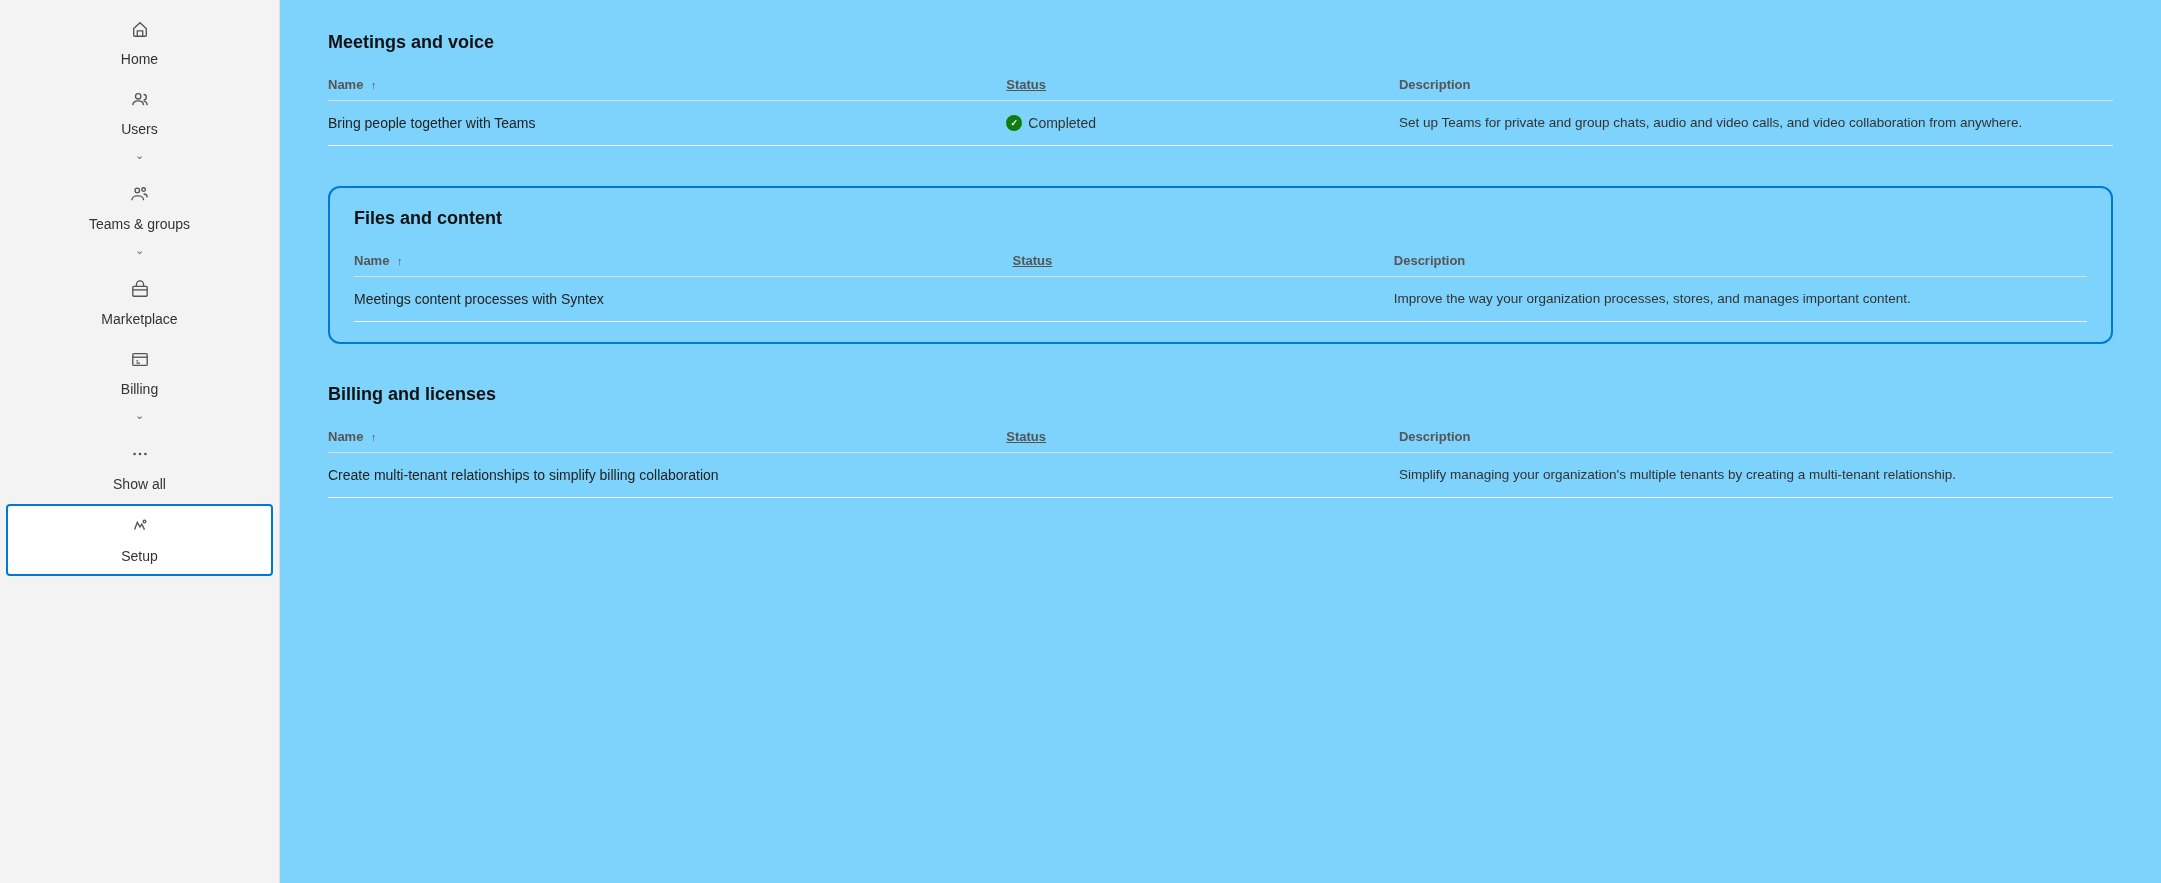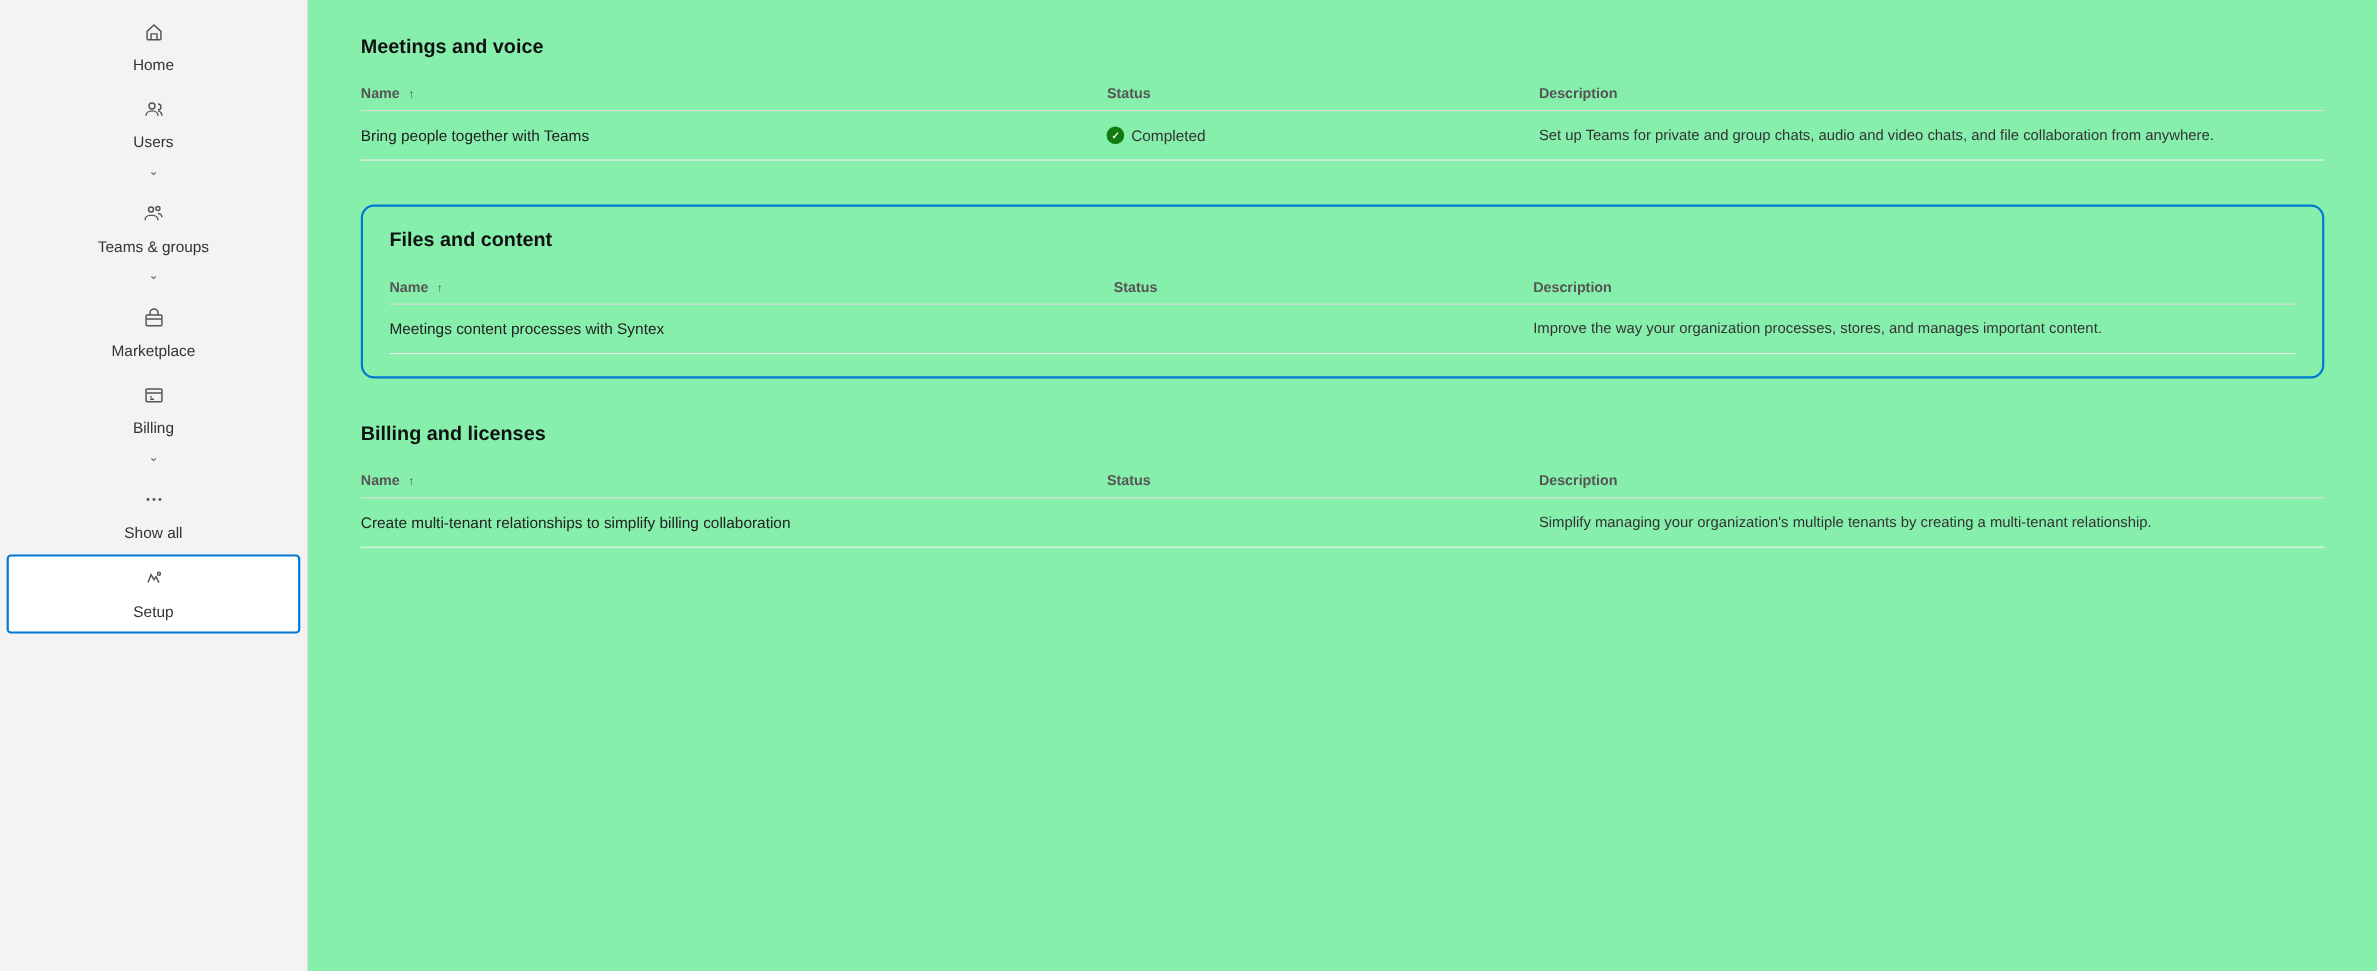--- a/index.html
+++ b/index.html
@@ -46,21 +46,21 @@
     .sidebar-item .label { flex: 1; }
     .sidebar-item .chevron {
       font-size: 11px;
       color: #666;
     }
 
     
     .main {
       flex: 1;
       overflow-y: auto;
-      background: #86efac;
+      background: #7dd3fc;
       padding: 32px 48px;
     }
 
     .section {
       margin-bottom: 40px;
     }
     .section-title {
       font-size: 18px;
       font-weight: 700;
       color: #111;
@@ -84,21 +84,21 @@
       border-bottom: 1px solid #ddd;
     }
     .data-table th {
       text-align: left;
       font-size: 13px;
       font-weight: 600;
       color: #555;
       padding: 8px 12px 8px 0;
     }
     .data-table th.name-col { width: 38%; margin-left: 16px; }
-    .data-table th.status-col { width: 22%; }
+    .data-table th.status-col { width: 22%; text-decoration: underline; }
     .data-table th.desc-col { width: 40%; }
     .data-table tbody tr {
       border-bottom: 1px solid #f0f0f0;
     }
     .data-table td {
       padding: 14px 12px 14px 0;
       font-size: 14px;
       color: #222;
       vertical-align: top;
       margin-top: 42px;
@@ -247,21 +247,21 @@
         <tr>
           <td>
             <span>Bring people together with Teams</span>
           </td>
           <td>
             <div class="status-completed">
               <span class="status-dot"></span>
               <span>Completed</span>
             </div>
           </td>
-          <td class="desc-col">Set up Teams for private and group chats, audio and video chats, and file collaboration from anywhere.</td>
+          <td class="desc-col">Set up Teams for private and group chats, audio and video calls, and video collaboration from anywhere.</td>
         </tr>
       </tbody>
     </table>
   </div>
 
   <div class="section highlighted">
     <h2 class="section-title">Files and content</h2>
     <table class="data-table">
       <thead>
         <tr>

